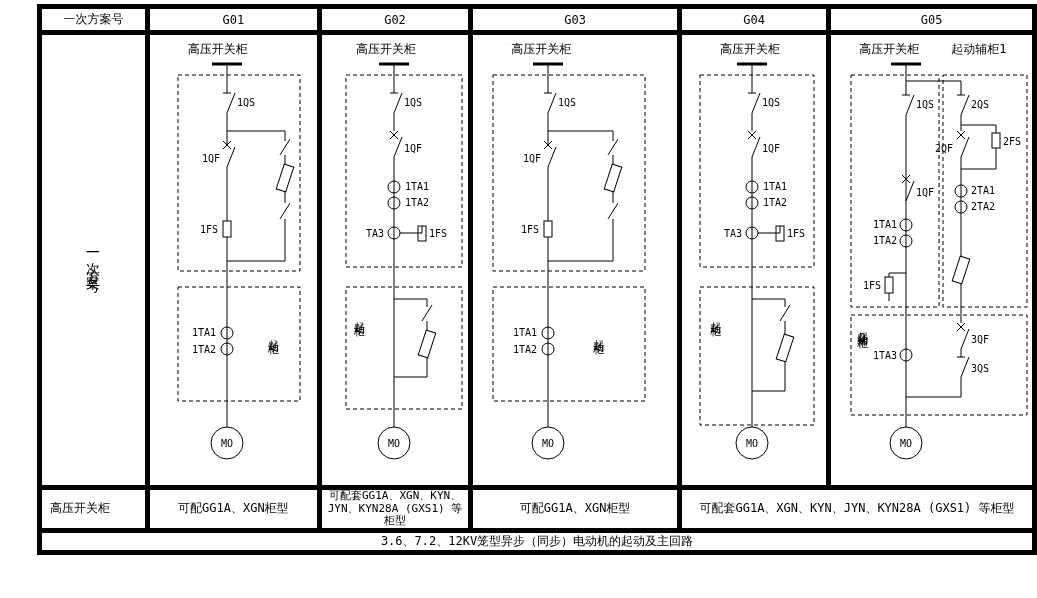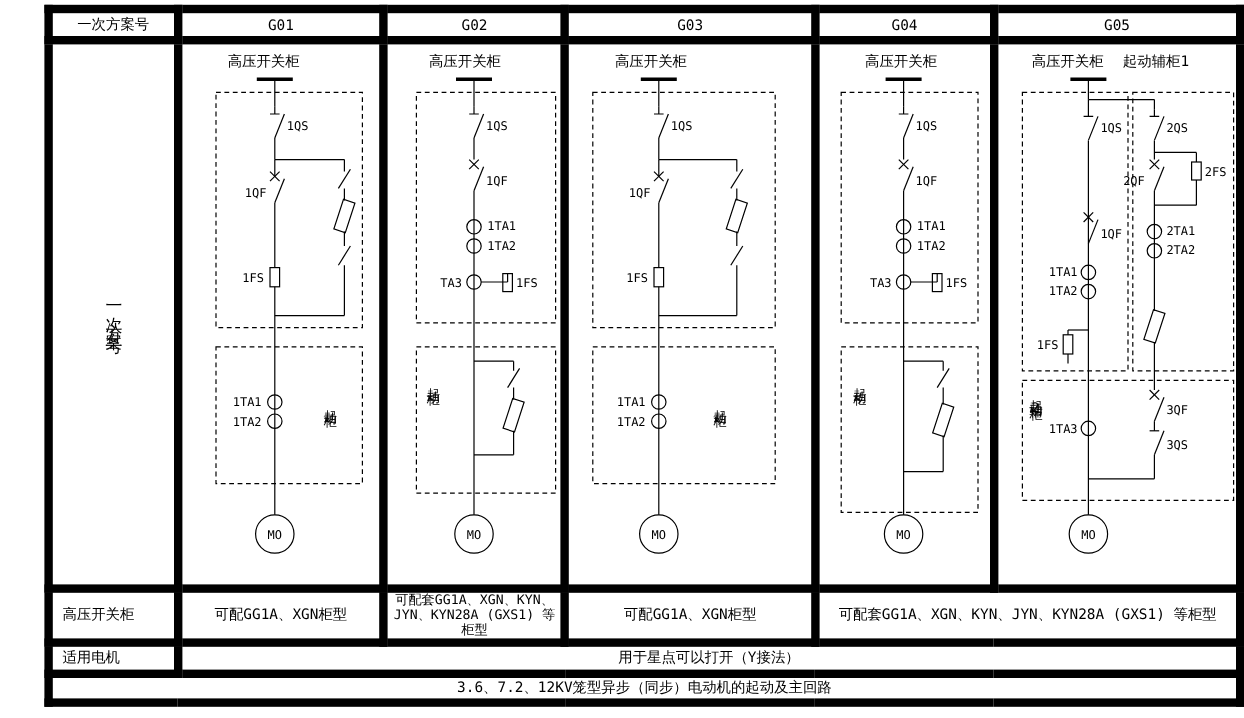--- a/index.html
+++ b/index.html
@@ -4,21 +4,21 @@
 <style>
   * { margin:0; padding:0; box-sizing:border-box; }
   html,body { background:#ffffff; }
   body {
     width:1037px; height:598px; position:relative; overflow:hidden;
     font-family:"DejaVu Sans Mono","DejaVu Sans",monospace; color:#000;
   }
   .sheet { position:absolute; left:37px; top:4px; }
   table { border-collapse:collapse; table-layout:fixed; background:#fff; }
   td {
-    border:7px solid #000000; font-size:12px; text-align:center;
+    border:5px solid #000000; font-size:12px; text-align:center;
     vertical-align:middle; padding:0 2px; overflow:hidden;
   }
   td.label-cell { text-align:left; padding-left:8px; white-space:nowrap; }
   td.small-text { font-size:11px; line-height:1.15; }
   td.diagram-cell { position:relative; height:450px; vertical-align:top; padding:0; }
   .dwrap { position:relative; width:100%; height:450px; }
   .cab-title { position:absolute; top:6px; font-size:12px; white-space:nowrap; }
   .vlabel {
     position:absolute; writing-mode:vertical-rl; text-orientation:upright;
     font-size:11px; line-height:1.15; letter-spacing:2px; white-space:nowrap;
@@ -287,21 +287,21 @@
           </g>
           <text x="70" y="412" text-anchor="middle">MO</text>
         </svg>
         <div class="vlabel" style="left:26px; top:278px">起动柜</div>
       </div>
     </td>
 
     <td class="diagram-cell">
       <div class="dwrap">
         <div class="cab-title" style="left:28px">高压开关柜</div>
-        <div class="cab-title" style="left:104px">起动辅柜1</div>
+        <div class="cab-title" style="left:120px">起动辅柜1</div>
         <svg width="205" height="450" viewBox="0 0 205 450">
           <g>
             <line class="thick" x1="60" y1="29" x2="90" y2="29"></line>
             <line class="w" x1="75" y1="29" x2="75" y2="46"></line>
             <line class="w" x1="75" y1="46" x2="130" y2="46"></line>
             <line class="w" x1="130" y1="46" x2="130" y2="54"></line>
           </g>
           <rect class="dash" x="20" y="40" width="88" height="232"></rect>
           <rect class="dash" x="112" y="40" width="84" height="232"></rect>
           <g>
@@ -393,23 +393,19 @@
 
   <tr style="height:26px">
     <td class="label-cell">高压开关柜</td>
     <td>可配GG1A、XGN柜型</td>
     <td class="small-text">可配套GG1A、XGN、KYN、JYN、KYN28A (GXS1) 等柜型</td>
     <td>可配GG1A、XGN柜型</td>
     <td colspan="2">可配套GG1A、XGN、KYN、JYN、KYN28A (GXS1) 等柜型</td>
   </tr>
 
 
-  <tr style="height:26px">
-    <td class="label-cell">适用电机</td>
-    <td colspan="5">用于星点可以打开（Y接法）</td>
-  </tr>
 
   <tr style="height:17px">
     <td colspan="6">3.6、7.2、12KV笼型异步（同步）电动机的起动及主回路</td>
   </tr>
 </tbody>
     </table>
 </div>
 
 </body></html>

